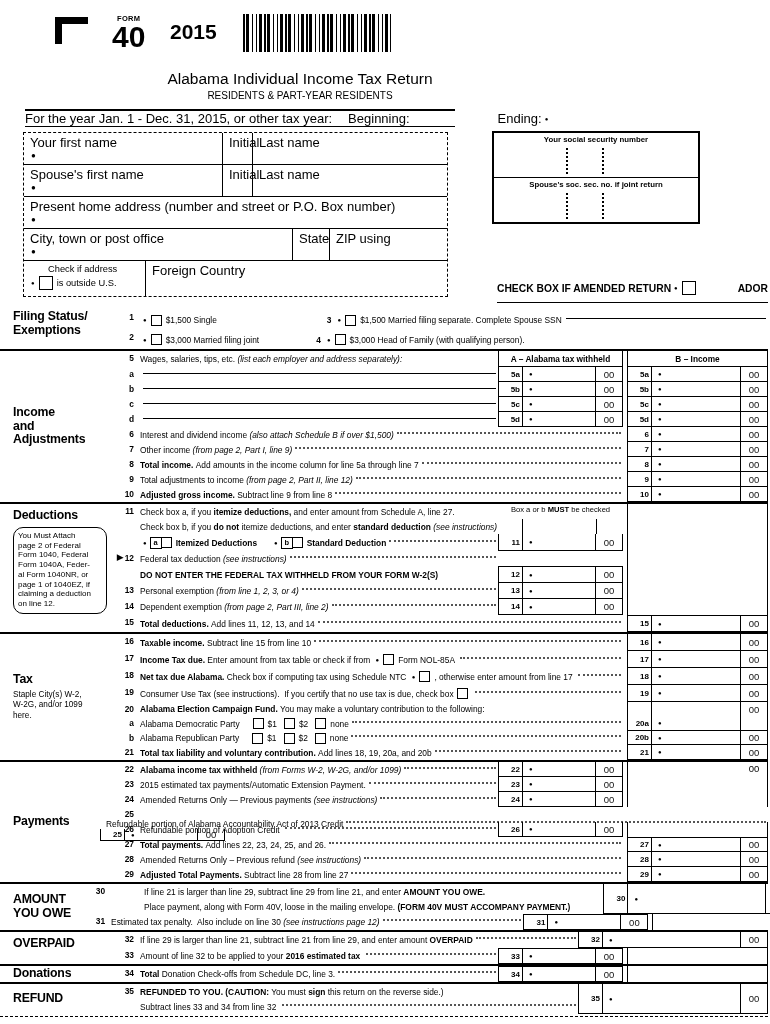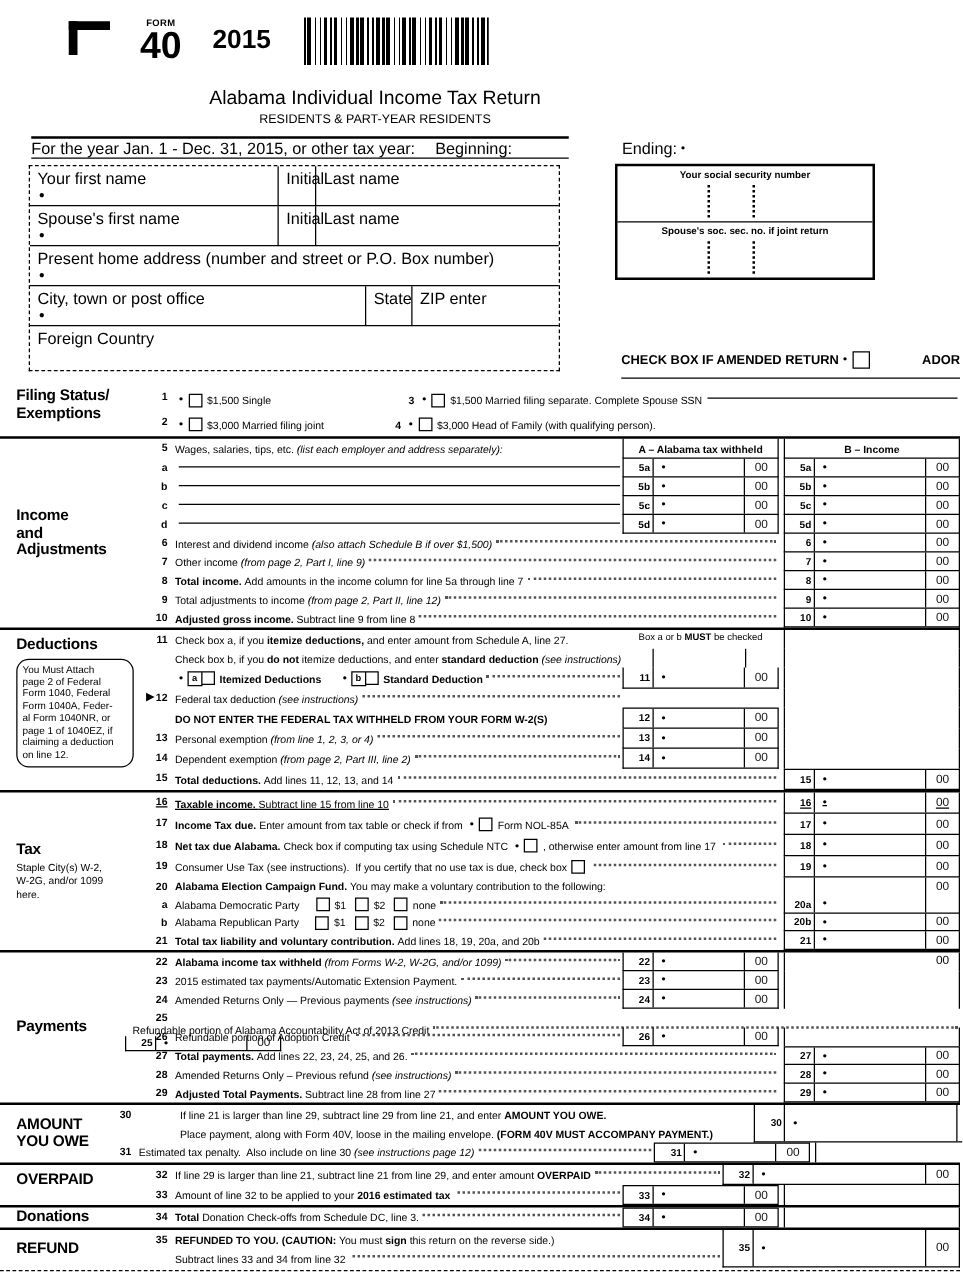--- a/index.html
+++ b/index.html
@@ -124,23 +124,31 @@
     <div class="arow">
       <div class="acell fgrow">
         <span>Present home address (number and street or P.O. Box number)</span><span class="abullet"></span>
       </div>
     </div>
     <div class="arow">
       <div class="acell fgrow">
         <span>City, town or post office</span><span class="abullet"></span>
       </div>
       <div class="acell bl" style="width:37px"><span>State</span></div>
-      <div class="acell bl" style="width:118px"><span>ZIP enter</span></div>
+      <div class="acell bl" style="width:118px"><span>ZIP using</span></div>
     </div>
     <div class="arow" style="height:36px">
+      <div class="chkcell">
+        <div class="l1">Check if address</div>
+        <div class="l2">
+            <span class="blt"></span>
+            <span class="cbx md"></span>
+            <span>is outside U.S.</span>
+          </div>
+      </div>
       <div class="acell fgrow"><span>Foreign Country</span></div>
     </div>
   </div>
 
   <div class="ssn">
     <div class="half first">
       <div class="lab">Your social security number</div>
       <i class="ssndots d1"></i>
         <i class="ssndots d2"></i>
     </div>
@@ -494,21 +502,21 @@
       <div class="sec">
         <div class="lcol mid">
           <div class="slab">Tax</div>
           <div class="snote">
             <div>Staple City(s) W-2,</div>
             <div>W-2G, and/or 1099</div>
             <div>here.</div>
           </div>
         </div>
         <div class="rows">
-          <div class="row" style="height: 17px; text-decoration: underline;">
+          <div class="row" style="height: 17px;">
             <div class="ncol">
               <span>16</span>
             </div>
             <div class="desc">
               <div class="line"><span class="tb">Taxable income. </span><span>Subtract line 15 from line 10</span><span class="lead"></span></div>
             </div>
             <div class="cell cb2 ml">
               <span class="cl">16</span>
               <span class="cm">
                 <span class="blt"></span>

